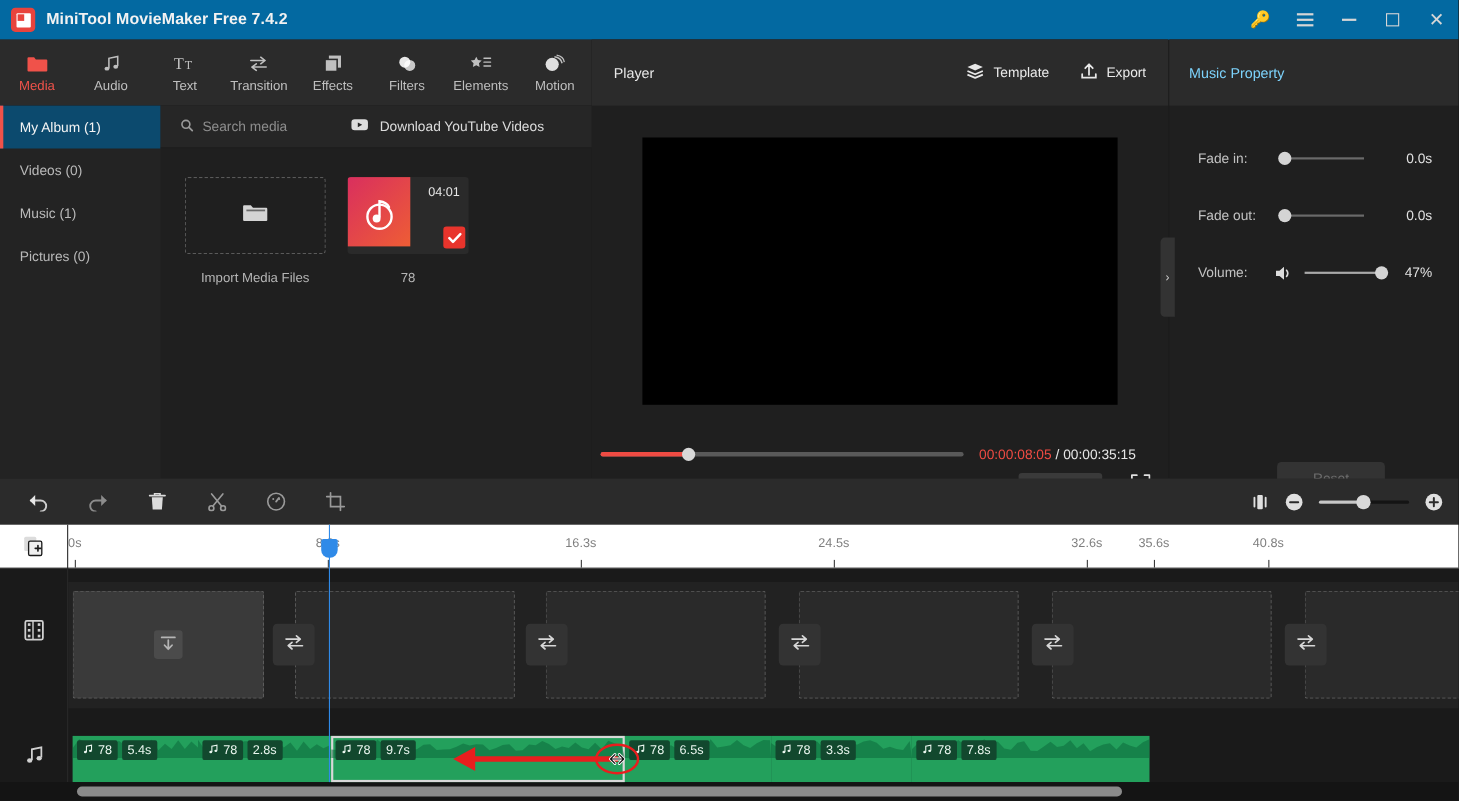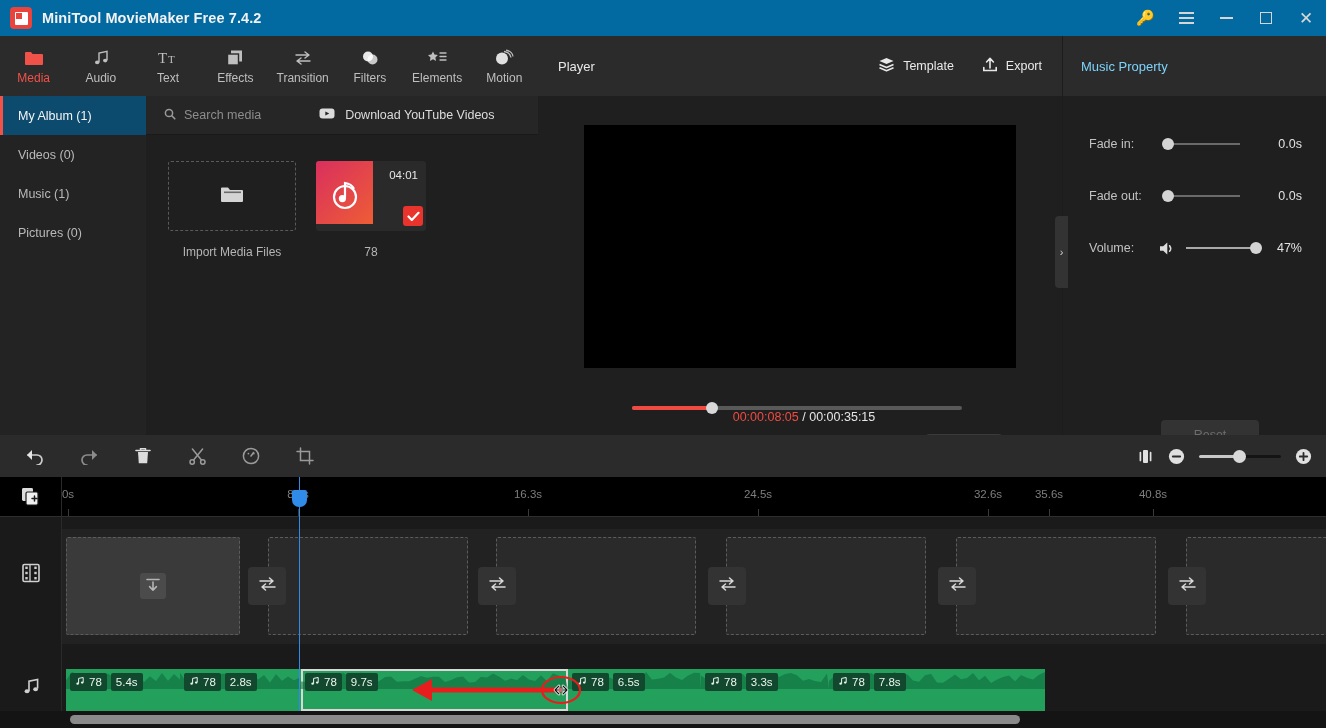--- a/index.html
+++ b/index.html
@@ -131,21 +131,21 @@
   .ph-btn {
     display: flex; align-items: center; gap: 8px; font-size: 12.5px;
     color: #eaeaea; cursor: pointer;
   }
   .video-area {
     position: absolute; left: 0; top: 60px; width: 524px; height: 300px;
     display: flex; align-items: center; justify-content: center;
   }
   .video-screen { width: 432px; height: 243px; background: #000; }
   .player-ctrls { position: absolute; left: 0; top: 360px; width: 524px; height: 75px; }
-  .seek-row { display: flex; align-items: center; padding: 10px 14px 0 8px; flex-direction: column; }
+  .seek-row { display: flex; align-items: center; padding: 10px 14px 0 8px; }
   .seek-track {
     position: relative; width: 330px; height: 4px; background: #595959;
     border-radius: 2px; cursor: pointer;
   }
   .seek-fill { position: absolute; left: 0; top: 0; height: 4px; width: 80px; background: #ef4b43; border-radius: 2px; }
   .seek-knob {
     position: absolute; left: 74px; top: -4px; width: 12px; height: 12px;
     border-radius: 50%; background: #d8d8d8;
   }
   .time-read { margin-left: 14px; font-size: 12.5px; white-space: nowrap; }
@@ -228,21 +228,21 @@
   }
   .zoom-fill { position: absolute; left: 0; top: 0; height: 3px; width: 40px; background: #c8c8c8; border-radius: 2px; }
   .zoom-knob {
     position: absolute; left: 34px; top: -5px; width: 13px; height: 13px;
     border-radius: 50%; background: #d8d8d8;
   }
   .zoom-ic { width: 17px; height: 17px; cursor: pointer; }
 
   .ruler {
     position: absolute; top: 477px; left: 0; width: 1326px; height: 40px;
-    background: #000000; border-bottom: 1px solid #2e2e2e;
+    background: #ffffff; border-bottom: 1px solid #2e2e2e;
   }
   .ruler-head {
     position: absolute; left: 0; top: 0; width: 62px; height: 40px;
     display: flex; align-items: center; justify-content: center;
     border-right: 1px solid #2a2a2a; cursor: pointer; color: #eaeaea;
   }
   .tick {
     position: absolute; top: 11px; font-size: 11.5px; color: #7e7e7e;
     transform: translateX(-50%);
   }
@@ -373,34 +373,34 @@
       <div class="ti">
         <svg width="20" height="16" viewBox="0 0 20 16">
             <text x="0" y="13" font-family="Liberation Serif, serif" font-size="15" fill="#bfbfbf">T</text>
             <text x="10" y="13" font-family="Liberation Serif, serif" font-size="11" fill="#bfbfbf">T</text>
           </svg>
       </div>
       <span>Text</span>
     </div>
     <div class="tool">
       <div class="ti">
+        <svg width="20" height="16" viewBox="0 0 20 16">
+            <path d="M3 5h13M12 2l4 3-4 3M17 11H4M8 8l-4 3 4 3" stroke="#bfbfbf" stroke-width="1.4" fill="none" stroke-linecap="round" stroke-linejoin="round"></path>
+          </svg>
+      </div>
+      <span>Transition</span>
+    </div>
+    <div class="tool">
+      <div class="ti">
         <svg width="18" height="18" viewBox="0 0 18 18">
             <rect x="5" y="1.5" width="11" height="11" fill="#bfbfbf"></rect>
             <rect x="1.5" y="5" width="11" height="11" fill="#bfbfbf" stroke="#2b2b2b" stroke-width="1.4"></rect>
           </svg>
       </div>
       <span>Effects</span>
-    </div>
-    <div class="tool">
-      <div class="ti">
-        <svg width="20" height="16" viewBox="0 0 20 16">
-            <path d="M3 5h13M12 2l4 3-4 3M17 11H4M8 8l-4 3 4 3" stroke="#bfbfbf" stroke-width="1.4" fill="none" stroke-linecap="round" stroke-linejoin="round"></path>
-          </svg>
-      </div>
-      <span>Transition</span>
     </div>
     <div class="tool">
       <div class="ti">
         <svg width="18" height="16" viewBox="0 0 18 16">
             <circle cx="7" cy="6.5" r="5" fill="#e8e8e8"></circle>
             <circle cx="11.5" cy="9.5" r="5" fill="#ffffff" opacity=".75"></circle>
           </svg>
       </div>
       <span>Filters</span>
     </div>

